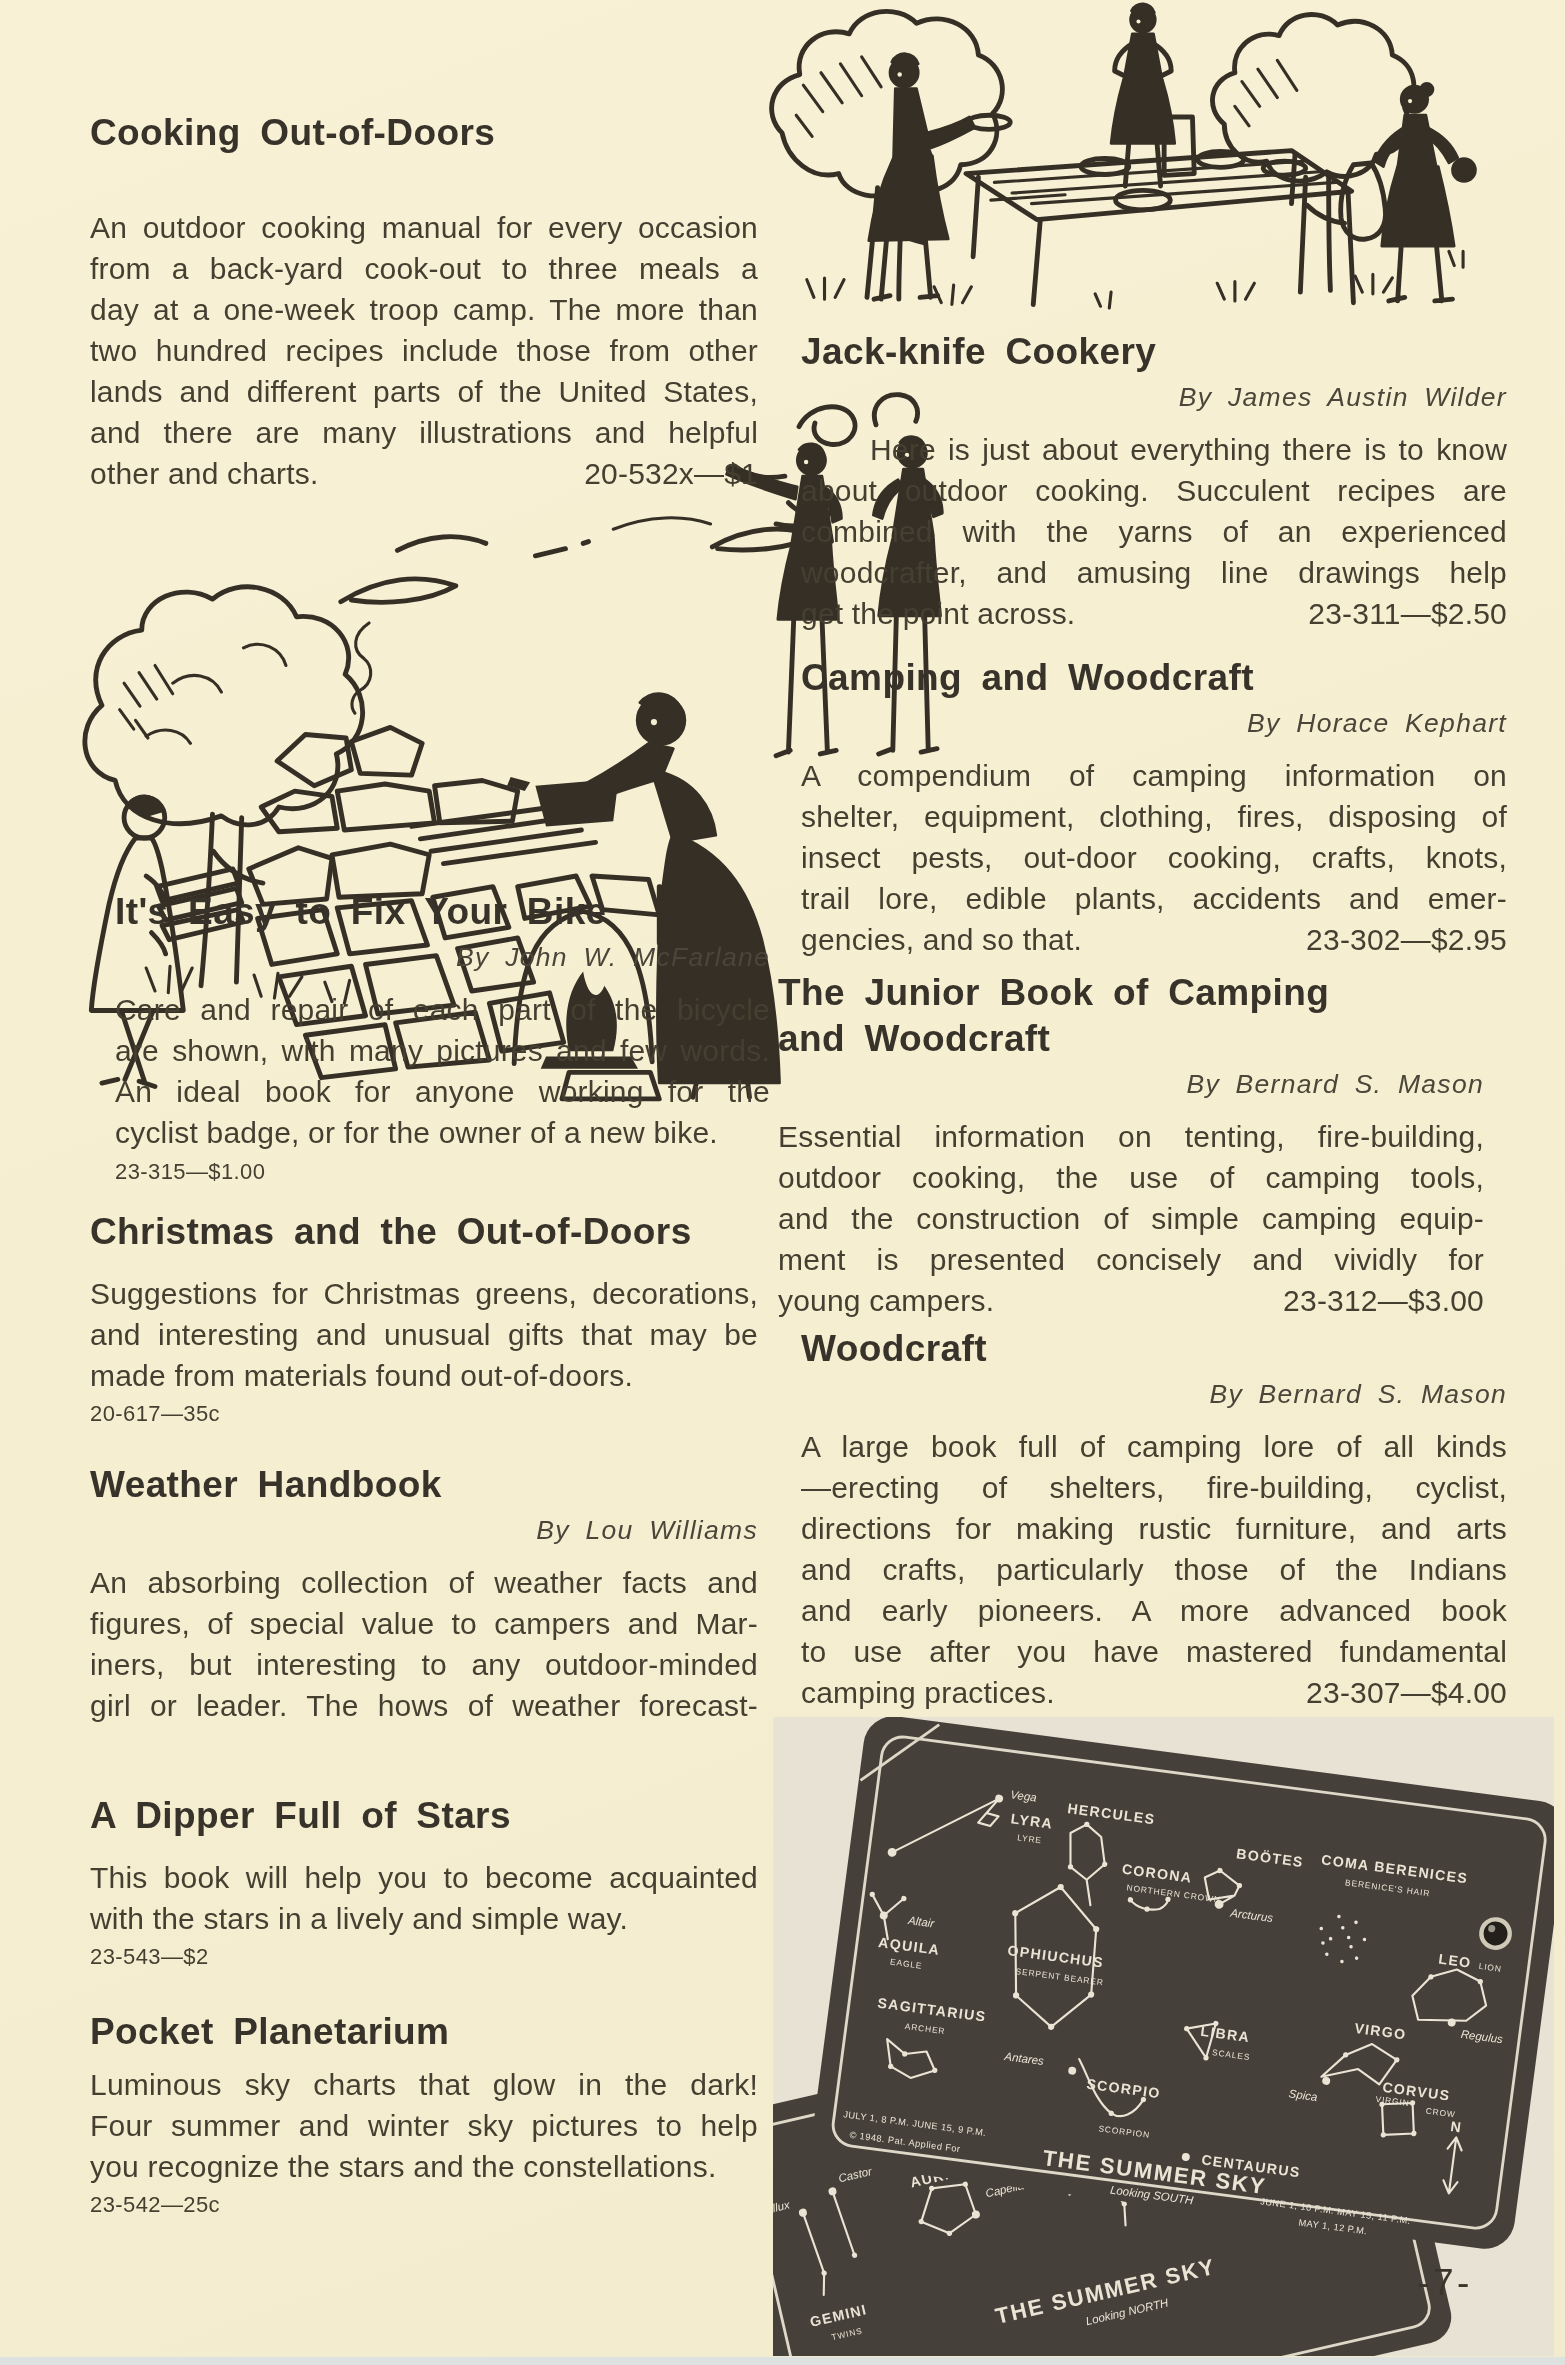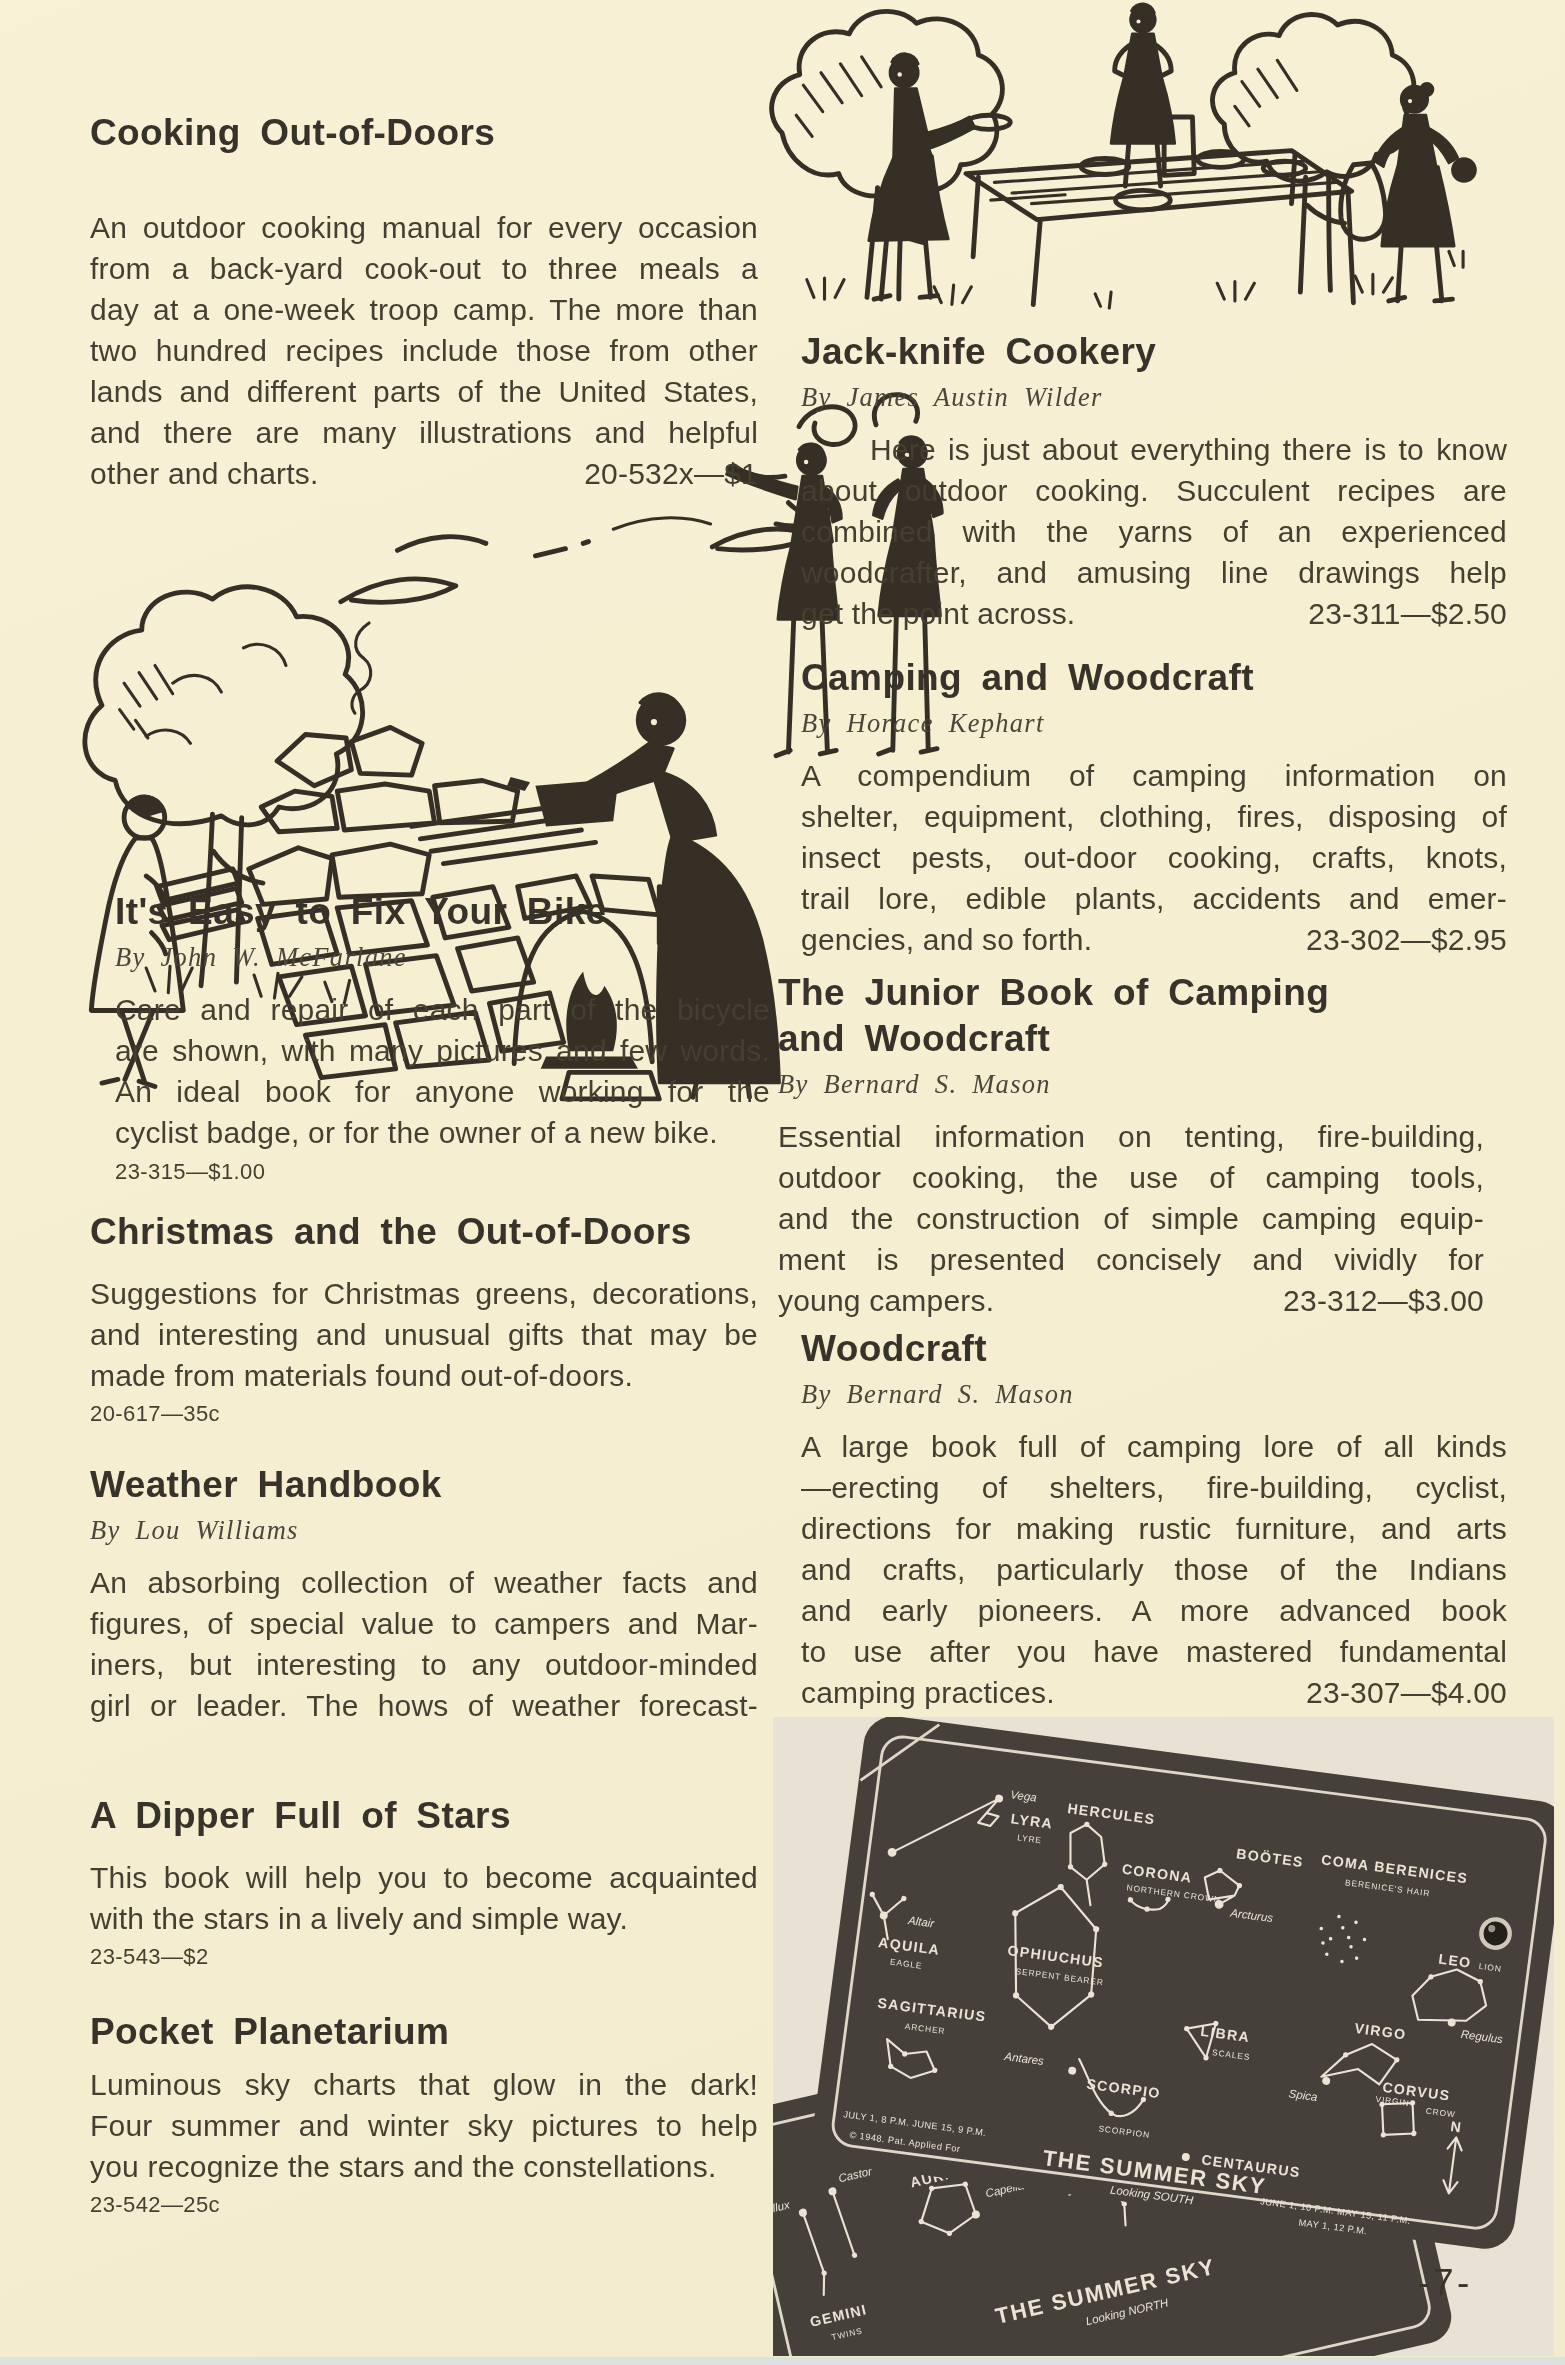--- a/index.html
+++ b/index.html
@@ -8,22 +8,22 @@
     background:linear-gradient(160deg,#f8f1d6 0%,#f6eed0 55%,#f3ebcd 100%);
     font-family:"Liberation Sans","DejaVu Sans",sans-serif;
     color:#443e31;overflow:hidden;
   }
   .sec{position:absolute;}
   .sec-title{
     margin:0;font-size:37px;font-weight:bold;line-height:46px;
     color:#38332a;letter-spacing:0.4px;word-spacing:8.8px;
   }
   .byline{
-    margin:5.3px 0 0;font-size:26.5px;line-height:35px;font-style:italic;text-align:left;
-    color:#4b453a;letter-spacing:1.3px;word-spacing:7px;font-family:Liberation Serif, serif;
+    margin:5.3px 0 0;font-size:26.5px;line-height:35px;font-style:italic;text-align:right;
+    color:#4b453a;letter-spacing:1.3px;word-spacing:7px;
   }
   .para{margin-top:14px;font-size:30px;color:#453f31;letter-spacing:0.2px;}
   .para.mt-lg{margin-top:51px;}
   .para.mt-md{margin-top:17.7px;}
   .para.mt-sm{margin-top:8.8px;}
   .line{height:41px;line-height:41px;text-align:justify;text-align-last:justify;position:relative;white-space:nowrap;}
   .line.last{text-align-last:left;white-space:normal;}
   .line.indent{padding-left:69px;}
   .price-right{position:absolute;right:0;top:0;}
   .price-center{margin-top:5.3px;font-size:22px;text-align:left;letter-spacing:0.4px;color:#453f31;}
@@ -291,21 +291,21 @@
 
   <section class="sec" style="left:801px;top:655px;width:706px">
     <h2 class="sec-title">Camping and Woodcraft</h2>
     <div class="byline">By Horace Kephart</div>
     <div class="para">
       <div class="line">A compendium of camping information on</div>
       <div class="line">shelter, equipment, clothing, fires, disposing of</div>
       <div class="line">insect pests, out-door cooking, crafts, knots,</div>
       <div class="line">trail lore, edible plants, accidents and emer-</div>
       <div class="line last">
-        <span>gencies, and so forth.</span>
+        <span>gencies, and so that.</span>
         <span class="price-right">23-302—$2.95</span>
       </div>
     </div>
   </section>
 
   <section class="sec" style="left:778px;top:970px;width:706px">
     <h2 class="sec-title">The Junior Book of Camping</h2>
     <h2 class="sec-title">and Woodcraft</h2>
     <div class="byline">By Bernard S. Mason</div>
     <div class="para">

